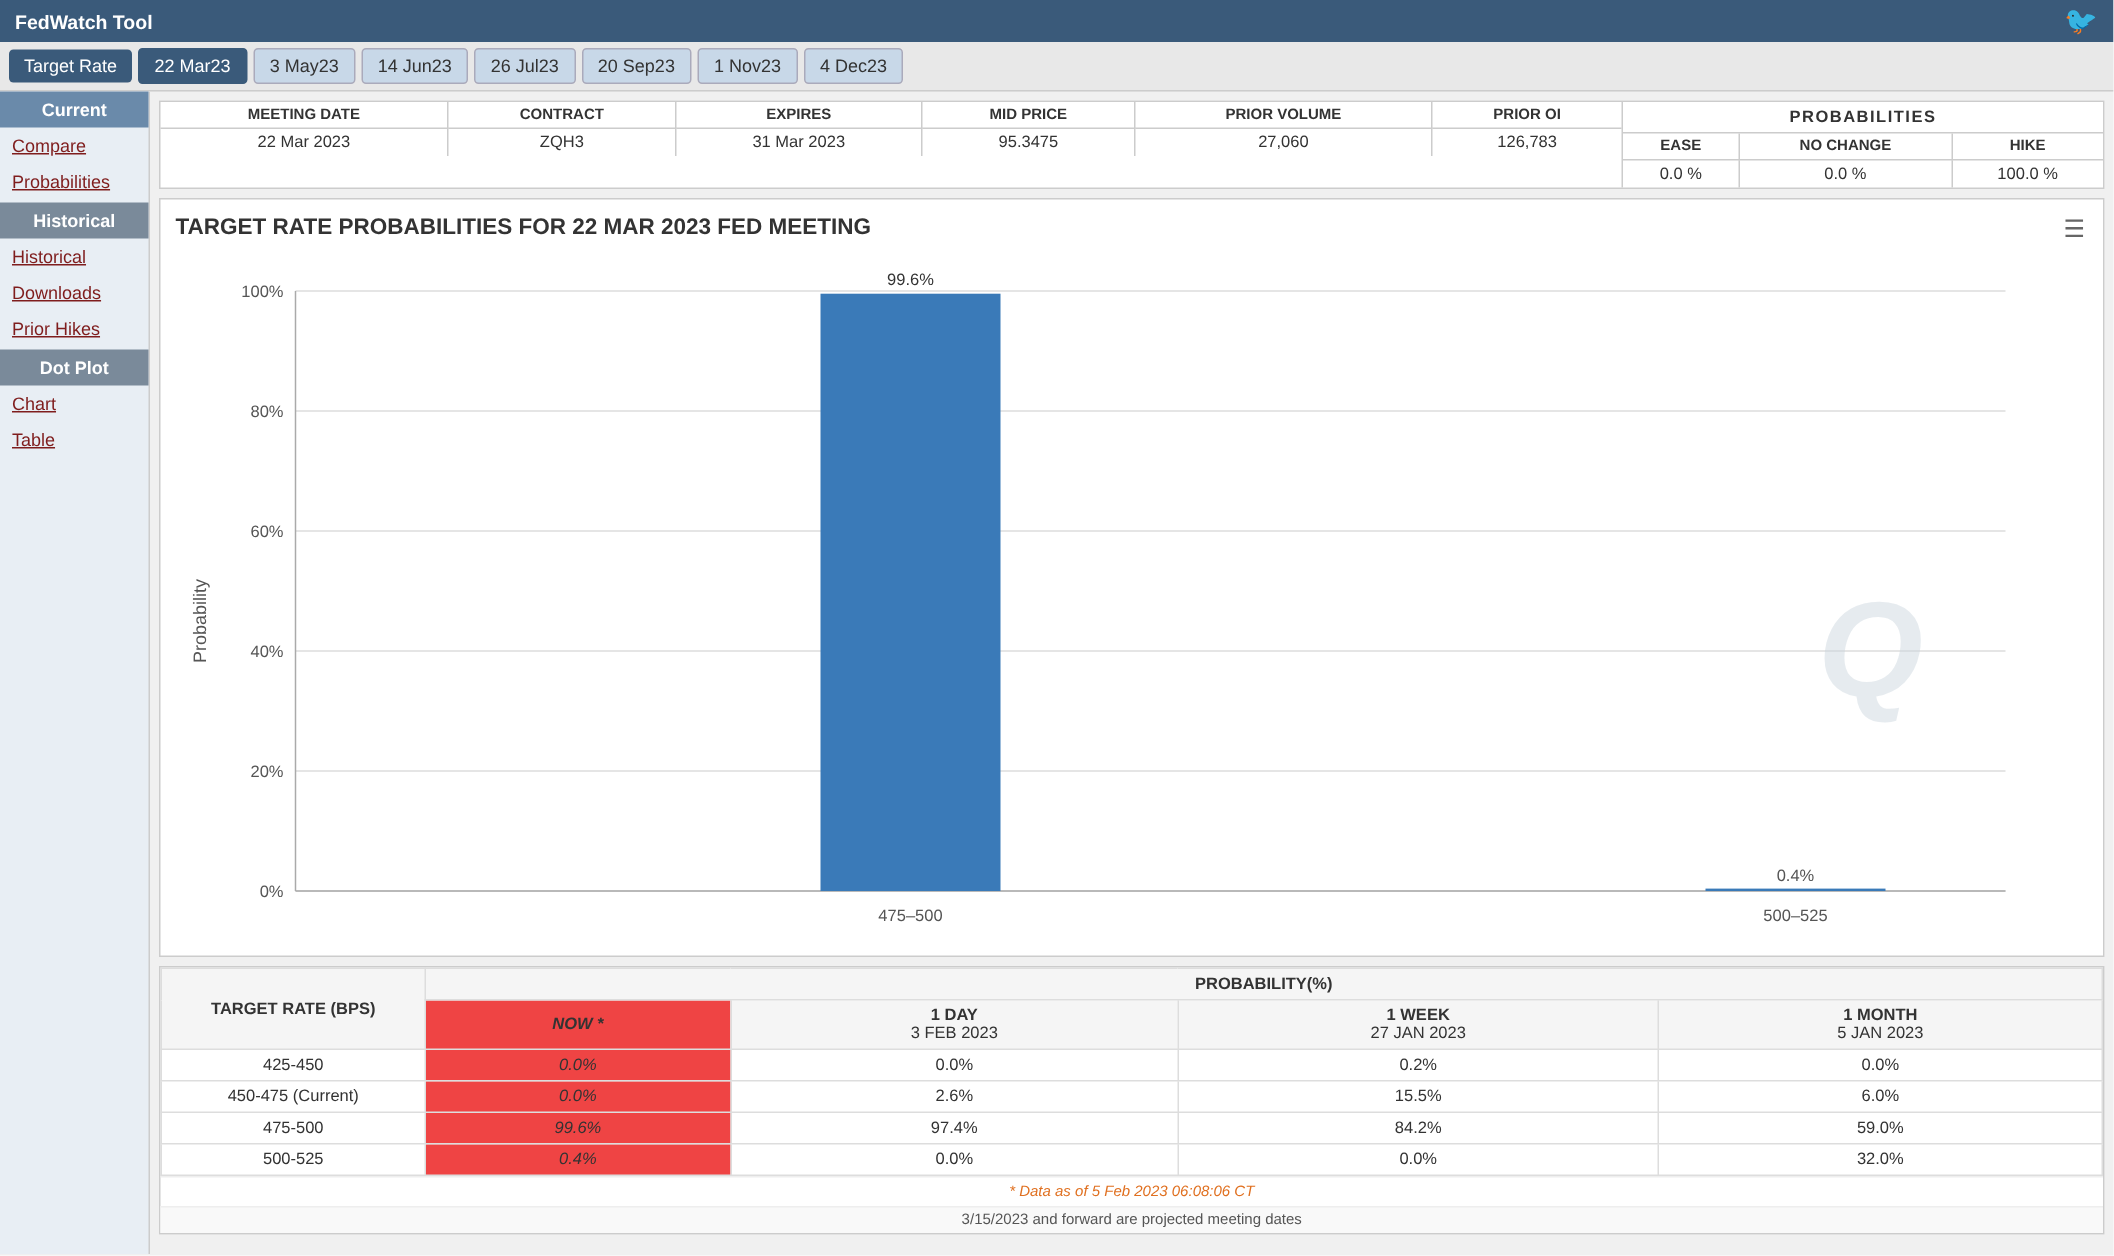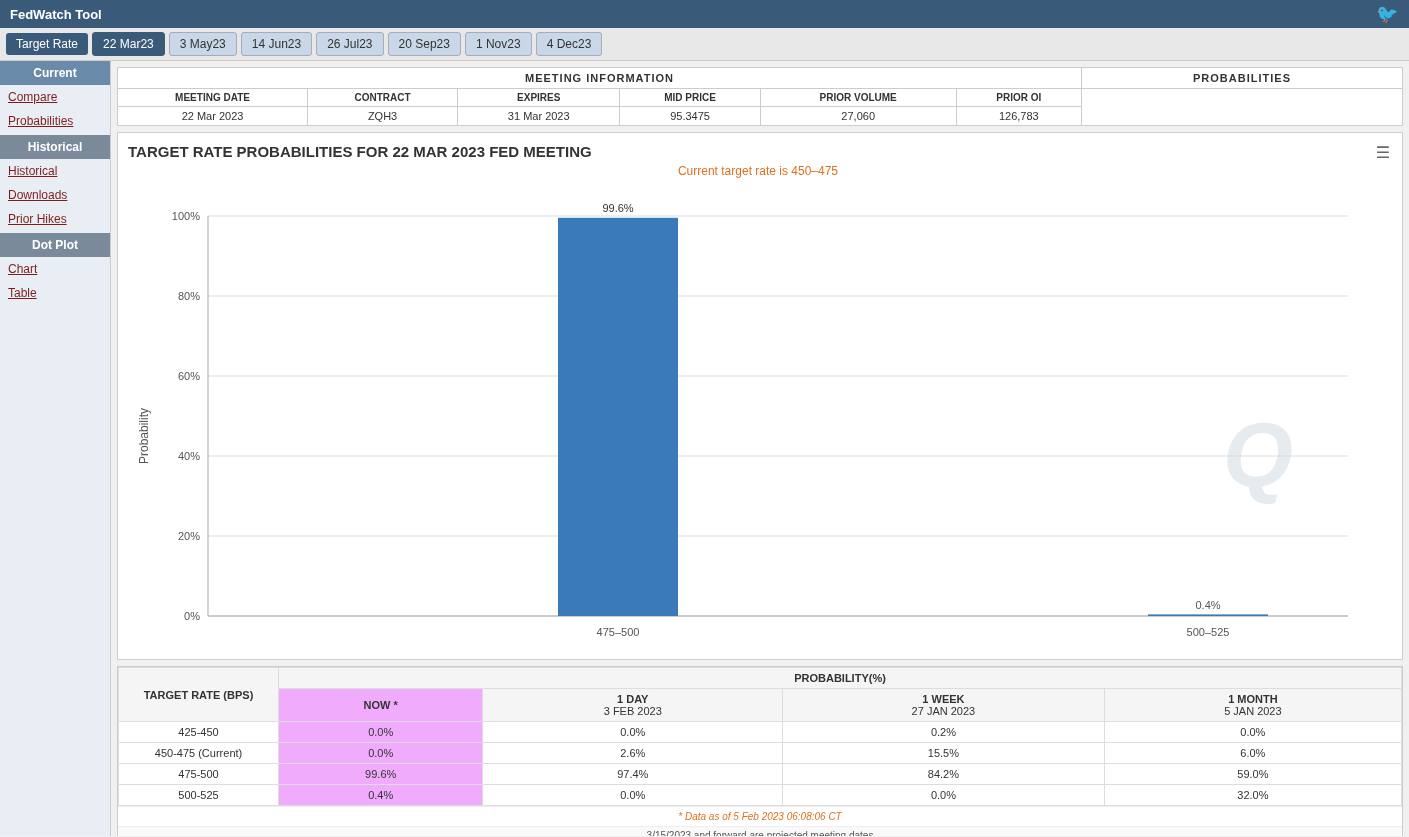--- a/index.html
+++ b/index.html
@@ -52,21 +52,21 @@
     }
 
     
     #layout {
       display: flex;
       height: calc(837px - 28px - 34px);
     }
 
     
     #sidebar {
-      width: 111px;
+      width: 100px;
       background: #e8eef4;
       border-right: 1px solid #ccc;
       display: flex;
       flex-direction: column;
     }
     .sidebar-section-header {
       background: #6a8aaa;
       color: white;
       text-align: center;
       padding: 5px 4px;
@@ -185,21 +185,21 @@
       border-collapse: collapse;
     }
     .prob-table th, .prob-table td {
       border: 1px solid #ddd;
       text-align: center;
       font-size: 11px;
       padding: 4px 8px;
     }
     .prob-table th { background: #f5f5f5; font-weight: bold; }
     .prob-table .header-group { background: #f5f5f5; }
-    .prob-table .now-col { background: #f0abfc; }
+    .prob-table .now-col { background: #ef4444; font-style: italic; }
     .footnote {
       text-align: center;
       font-size: 10px;
       color: #e07020;
       padding: 4px;
       border-top: 1px solid #eee;
       font-style: italic;
     }
     .footnote2 {
       text-align: center;
@@ -241,21 +241,20 @@
     <div class="sidebar-item">Prior Hikes</div>
     <div class="sidebar-section-header dotplot">Dot Plot</div>
     <div class="sidebar-item">Chart</div>
     <div class="sidebar-item">Table</div>
   </div>
 
   <div id="main">
 
     <div class="panel meeting-info-wrapper">
       <div class="meeting-info-section">
-        <div class="section-title">MEETING INFORMATION</div>
         <table class="info-table">
           <thead>
             <tr>
               <th>MEETING DATE</th>
               <th>CONTRACT</th>
               <th>EXPIRES</th>
               <th>MID PRICE</th>
               <th>PRIOR VOLUME</th>
               <th>PRIOR OI</th>
             </tr>
@@ -267,26 +266,41 @@
               <td>31 Mar 2023</td>
               <td>95.3475</td>
               <td>27,060</td>
               <td>126,783</td>
             </tr>
           </tbody>
         </table>
       </div>
       <div class="probabilities-section">
         <div class="section-title">PROBABILITIES</div>
+        <table class="info-table">
+          <thead>
+            <tr>
+              <th>EASE</th>
+              <th>NO CHANGE</th>
+              <th>HIKE</th>
+            </tr>
+          </thead>
+          <tbody>
+            <tr>
+              <td>0.0 %</td>
+              <td>0.0 %</td>
+              <td>100.0 %</td>
+            </tr>
+          </tbody>
+        </table>
       </div>
     </div>
 
     <div class="chart-panel panel">
       <div class="chart-title">TARGET RATE PROBABILITIES FOR 22 MAR 2023 FED MEETING</div>
-      <div class="chart-subtitle">Current target rate is 450–475</div>
       <span class="chart-menu-icon">☰</span>
       <div class="chart-area">
         <svg width="1260" height="460" viewBox="0 0 1260 460">
 
           <text x="20" y="250" transform="rotate(-90,20,250)" text-anchor="middle" font-size="12" fill="#555">Probability</text>
 
           <line x1="80" y1="430" x2="1220" y2="430" stroke="#ddd" stroke-width="1"></line>
           <line x1="80" y1="350" x2="1220" y2="350" stroke="#ddd" stroke-width="1"></line>
           <line x1="80" y1="270" x2="1220" y2="270" stroke="#ddd" stroke-width="1"></line>
           <line x1="80" y1="190" x2="1220" y2="190" stroke="#ddd" stroke-width="1"></line>
@@ -316,21 +330,21 @@
 
           <text x="1130" y="300" text-anchor="middle" font-size="90" fill="rgba(200,210,220,0.45)" font-weight="bold" font-style="italic">Q</text>
         </svg>
       </div>
     </div>
 
     <div class="table-panel panel">
       <table class="prob-table">
         <thead>
           <tr>
-            <th rowspan="2" style="width:160px;">TARGET RATE (BPS)</th>
+            <th rowspan="2" style="width:176px;">TARGET RATE (BPS)</th>
             <th colspan="4" class="header-group">PROBABILITY(%)</th>
           </tr>
           <tr>
             <th class="now-col">NOW *</th>
             <th>1 DAY<br><span style="font-weight:normal;">3 FEB 2023</span></th>
             <th>1 WEEK<br><span style="font-weight:normal;">27 JAN 2023</span></th>
             <th>1 MONTH<br><span style="font-weight:normal;">5 JAN 2023</span></th>
           </tr>
         </thead>
         <tbody>

